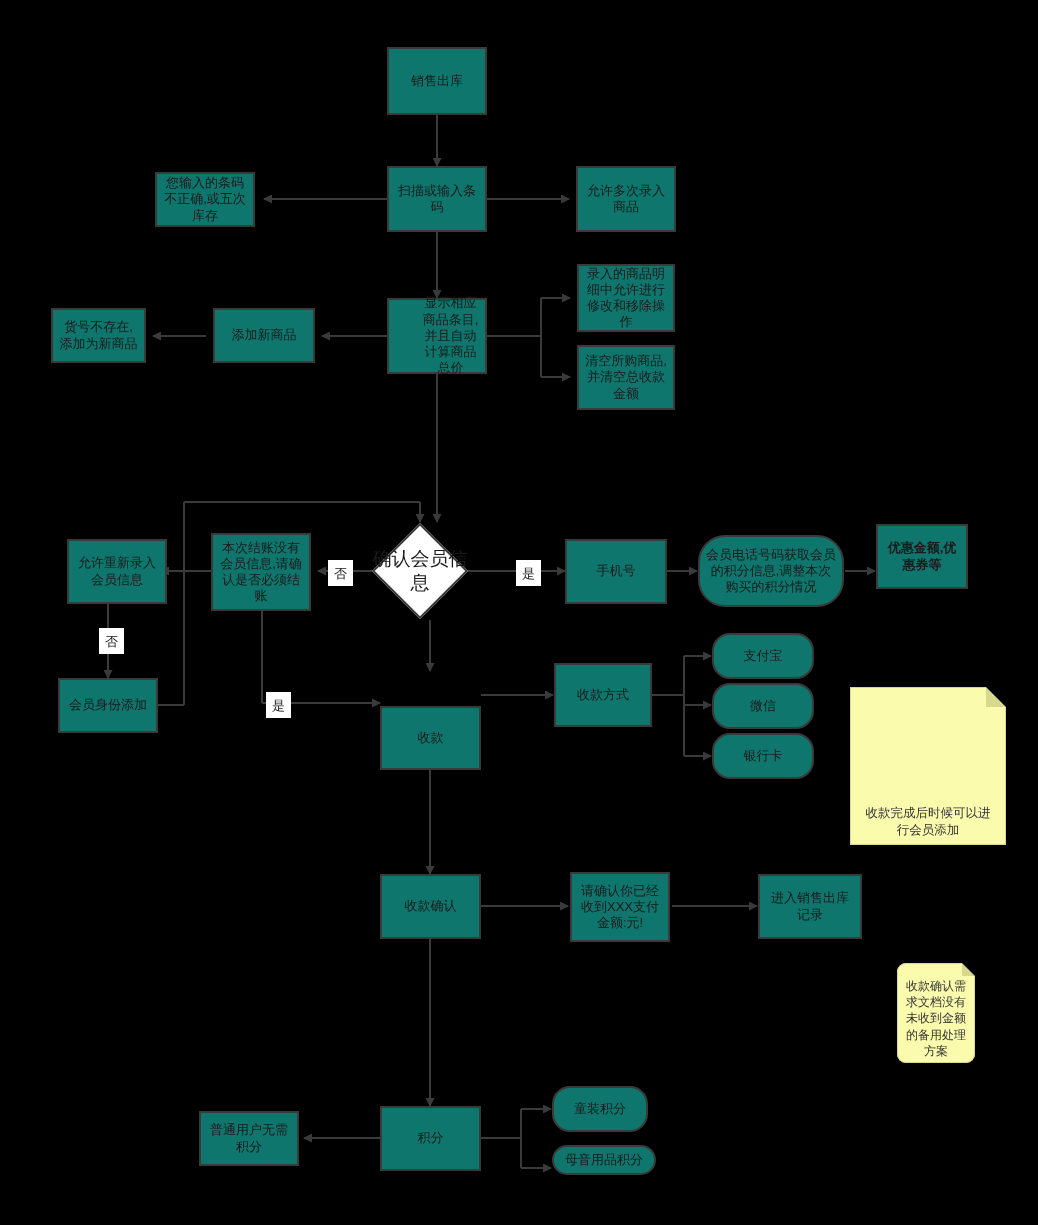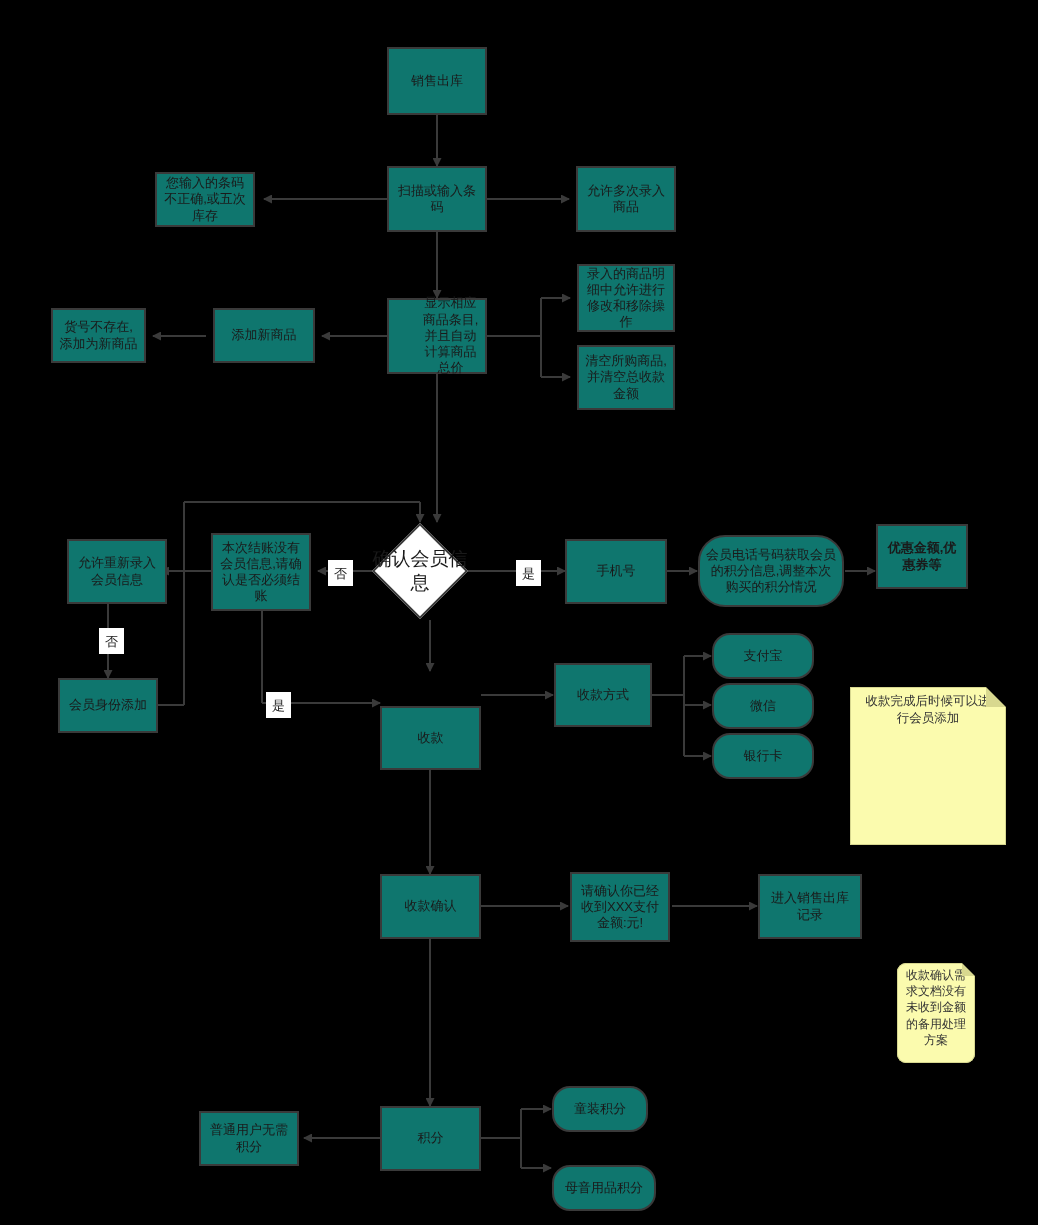--- a/index.html
+++ b/index.html
@@ -11,21 +11,21 @@
         color:#1a1a1a;font-size:13px;line-height:1.25;padding:3px 5px;}
   .node.rounded{border-radius:18px;}
   .diamond-shape{position:absolute;background:#fff;border:2px solid #3a3a3a;
         transform:rotate(45deg);box-sizing:border-box;}
   .diamond-label{position:absolute;display:flex;align-items:center;justify-content:center;
         text-align:center;color:#1a1a1a;font-size:19px;line-height:1.25;}
   .edgelabel{position:absolute;background:#fff;color:#1a1a1a;font-size:13px;
         line-height:1;padding:2px 3px;border:0;display:flex;align-items:center;
         justify-content:center;}
   .sticky{position:absolute;box-sizing:border-box;background:#fbfbae;
-        display:flex;align-items:flex-start;justify-content:center;text-align:center;
+        display:flex;align-items:flex-end;justify-content:center;text-align:center;
         color:#333;font-size:12.5px;line-height:1.35;padding:6px 10px;
         box-shadow:0 0 0 1px #d6d68f inset;}
   .sticky .fold{position:absolute;top:0;right:0;width:0;height:0;
         border-top:20px solid #000;border-left:20px solid #d8d88f;}
   .sticky.small{font-size:12px;padding:4px 6px;border-radius:9px;}
   svg.edges{position:absolute;left:0;top:0;width:1038px;height:1225px;pointer-events:none;}
 </style>
 </head>
 <body>
 
@@ -231,17 +231,17 @@
     <span>普通用户无需积分</span>
   </div>
 
   <div class="node" style="left:380px;top:1106px;width:101px;height:65px;">
     <span>积分</span>
   </div>
 
   <div class="node rounded" style="left:552px;top:1086px;width:96px;height:46px;">
     <span>童装积分</span>
   </div>
-  <div class="node rounded" style="left:552px;top:1145px;width:104px;height:46px;margin-top:20px;">
+  <div class="node rounded" style="left:552px;top:1145px;width:104px;height:30px;">
     <span>母音用品积分</span>
   </div>
 
 </div>
 
 </body></html>

